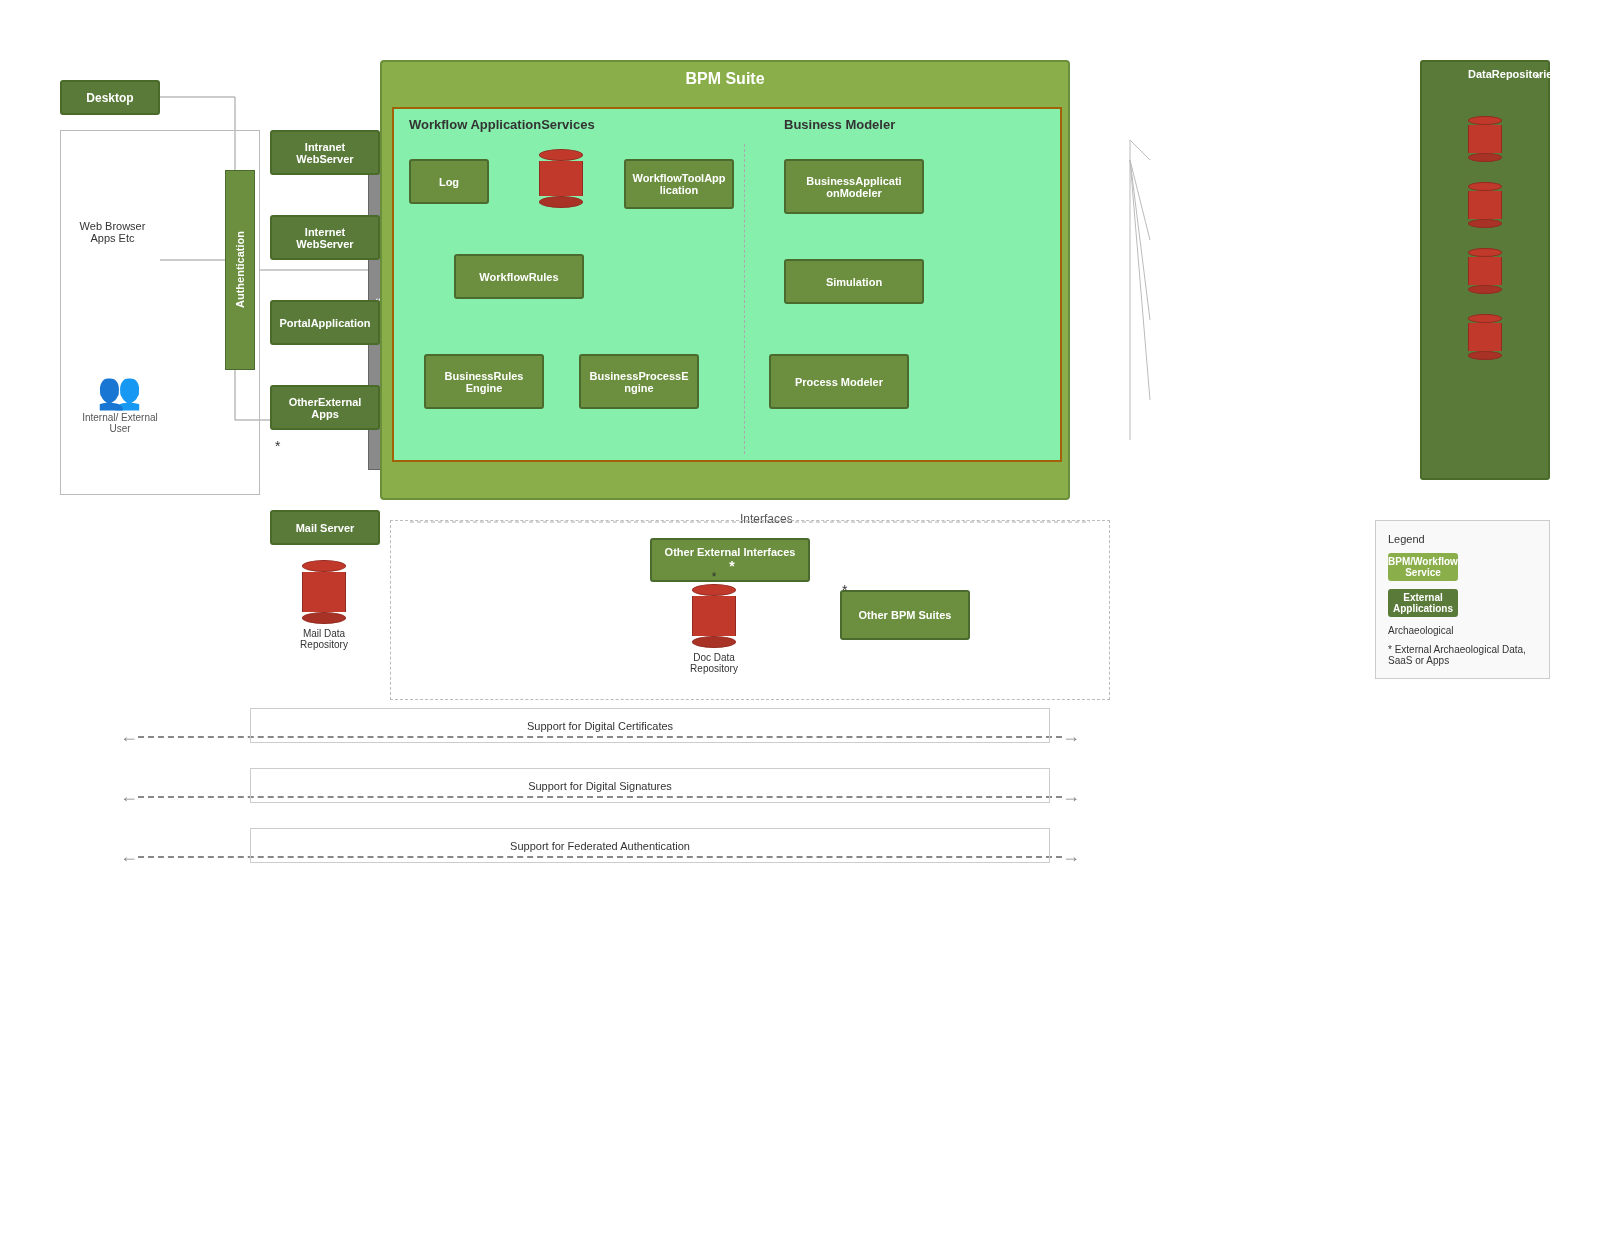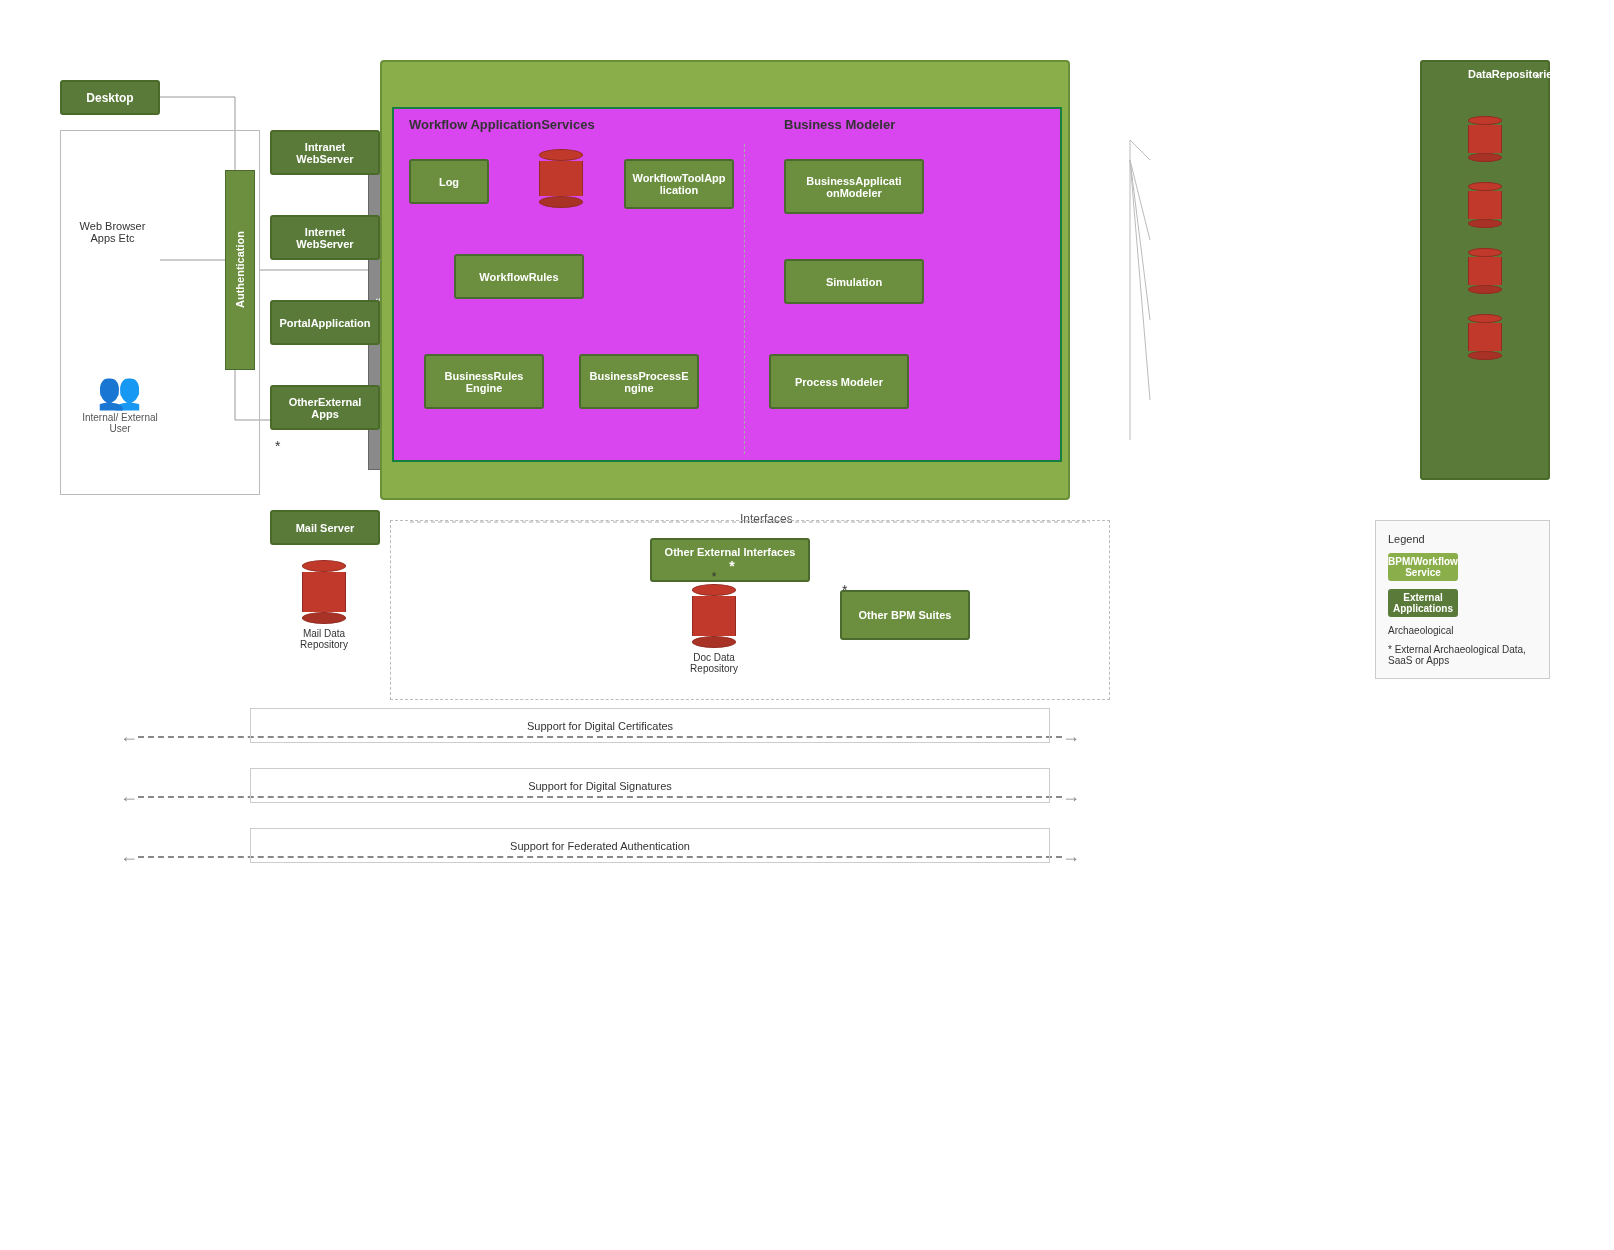--- a/index.html
+++ b/index.html
@@ -73,22 +73,22 @@
       padding: 8px 0 4px 0;
     }
 
     
     .workflow-inner {
       position: absolute;
       top: 45px;
       left: 10px;
       width: 670px;
       height: 355px;
-      background-color: #d946ef;
-      border: 2px solid #15803d;
+      background-color: #86efac;
+      border: 2px solid #a16207;
     }
 
     .workflow-section-title {
       position: absolute;
       top: 8px;
       left: 15px;
       font-size: 13px;
       font-weight: bold;
       color: #333;
     }
@@ -348,20 +348,21 @@
   <div style="position:absolute; top: 500px; left: 224px; text-align: center;">
     <div class="db-cylinder">
       <div class="db-top"></div>
       <div class="db-body" style="height: 40px;"></div>
       <div class="db-bottom"></div>
     </div>
     <div style="font-size: 10px; color: #333; margin-top: 4px; width: 80px;">Mail Data Repository</div>
   </div>
 
   <div class="bpm-outer">
+    <div class="bpm-title">BPM Suite</div>
 
     <div class="workflow-inner">
       <div class="workflow-section-title">Workflow ApplicationServices</div>
       <div class="business-modeler-title">Business Modeler</div>
 
       <div class="bpm-node" style="top: 50px; left: 15px; width: 80px; height: 45px;">
         <span>Log</span>
       </div>
 
       <div style="position:absolute; top: 40px; left: 145px; text-align: center;">

